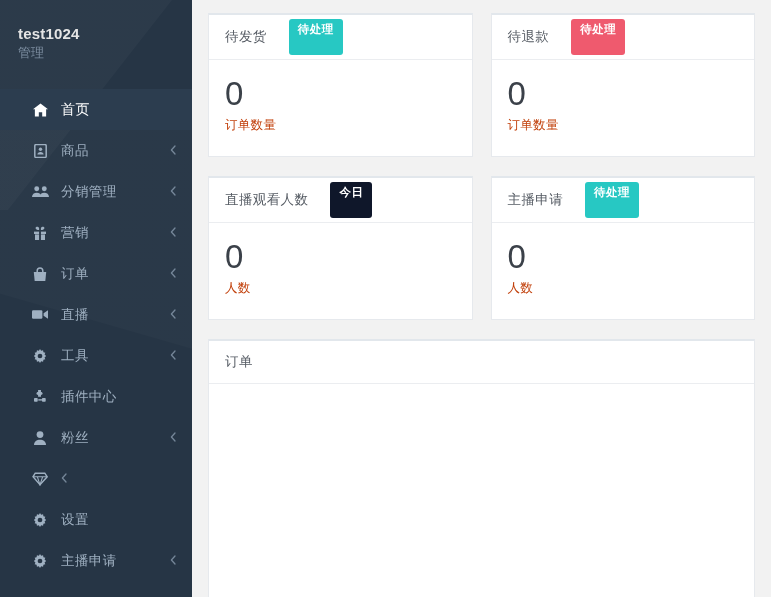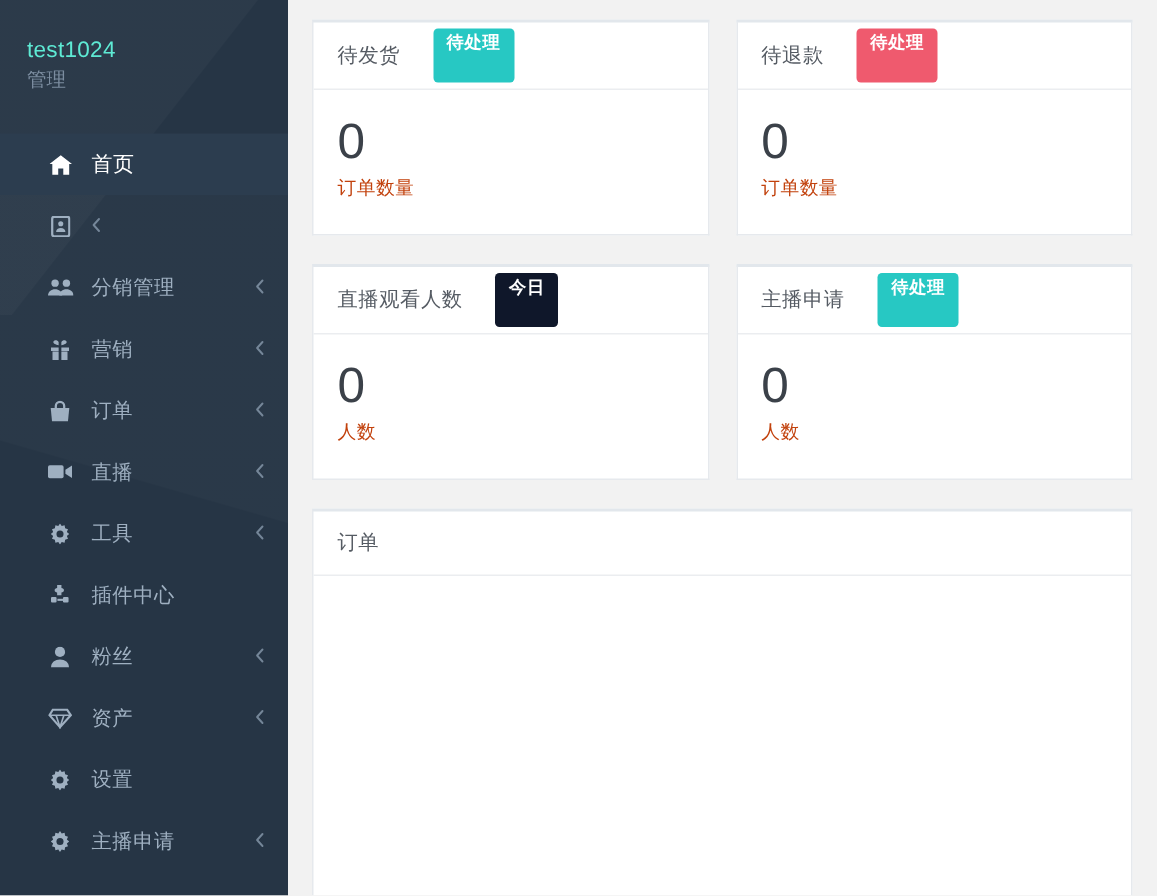--- a/index.html
+++ b/index.html
@@ -33,23 +33,23 @@
     content: "";
     position: absolute;
     top: 115px; left: 0;
     width: 192px; height: 500px;
     background: linear-gradient(196deg, rgba(255,255,255,0.018) 0%, rgba(255,255,255,0.018) 42%, rgba(0,0,0,0) 42.2%);
     pointer-events: none;
   }
 
   .brand { padding: 24px 0 0 18px; position: relative; z-index: 2; }
   .brand-name {
-    color: #5eead4;
+    color: #e5e5e5;
     font-size: 15px;
-    font-weight: normal;
+    font-weight: bold;
     line-height: 19px;
     letter-spacing: .2px;
   }
   .brand-sub {
     color: #7c8da0;
     font-size: 13px;
     line-height: 18px;
     margin-top: 1px;
   }
 
@@ -176,20 +176,21 @@
           <span class="mi-label">首页</span>
         </div>
         <div class="menu-item">
           <span class="mi-icon">
             <svg width="13" height="14" viewBox="0 0 13 14">
               <rect x="0.8" y="0.5" width="11.4" height="13" rx="1.3" fill="none" stroke="#9fb0c1" stroke-width="1.5"></rect>
               <circle cx="6.5" cy="5.2" r="1.7" fill="#9fb0c1"></circle>
               <path fill="#9fb0c1" d="M3.4 10.6c0-1.7 1.4-2.6 3.1-2.6s3.1.9 3.1 2.6z"></path>
             </svg>
           </span>
+          <span class="mi-label">商品</span>
           <span class="chev"><svg class="chev-svg" width="6" height="10" viewBox="0 0 6 10">
               <path d="M5 1L1.4 5 5 9" fill="none" stroke="#8fa1b4" stroke-width="1.3" stroke-linecap="round" stroke-linejoin="round"></path>
             </svg></span>
         </div>
         <div class="menu-item">
           <span class="mi-icon">
             <svg width="17" height="13" viewBox="0 0 18 13">
               <circle cx="5" cy="3.6" r="2.6" fill="#9fb0c1"></circle>
               <circle cx="13" cy="3.6" r="2.6" fill="#9fb0c1"></circle>
               <path fill="#9fb0c1" d="M0 12.4c0-2.9 2.3-4.5 5-4.5s5 1.6 5 4.5z"></path>
@@ -275,21 +276,20 @@
               <path d="M5 1L1.4 5 5 9" fill="none" stroke="#8fa1b4" stroke-width="1.3" stroke-linecap="round" stroke-linejoin="round"></path>
             </svg></span>
         </div>
         <div class="menu-item">
           <span class="mi-icon">
             <svg width="16" height="14" viewBox="0 0 16 14">
               <path fill="none" stroke="#9fb0c1" stroke-width="1.4" d="M3.2 1.2h9.6l2.4 3.6L8 12.8 1 4.8z"></path>
               <path fill="none" stroke="#9fb0c1" stroke-width="1.1" d="M1 4.8h14M5.4 4.8L8 12.8l2.6-8"></path>
             </svg>
           </span>
-          <span class="mi-label">资产</span>
           <span class="chev"><svg class="chev-svg" width="6" height="10" viewBox="0 0 6 10">
               <path d="M5 1L1.4 5 5 9" fill="none" stroke="#8fa1b4" stroke-width="1.3" stroke-linecap="round" stroke-linejoin="round"></path>
             </svg></span>
         </div>
         <div class="menu-item">
           <span class="mi-icon">
             <svg width="14" height="14" viewBox="0 0 16 16">
               <path fill="#9fb0c1" d="M8 0l1.3 1.9 2.2-.6.4 2.3 2.2.7-.9 2.1L15 8l-1.8 1.6.9 2.1-2.2.7-.4 2.3-2.2-.6L8 16l-1.3-1.9-2.2.6-.4-2.3-2.2-.7.9-2.1L1 8l1.8-1.6-.9-2.1 2.2-.7.4-2.3 2.2.6z"></path>
               <circle cx="8" cy="8" r="2.7" fill="#263545"></circle>
             </svg>

